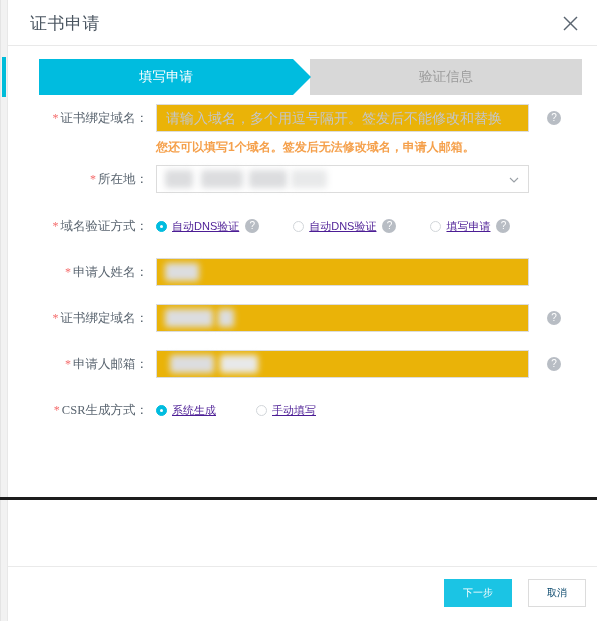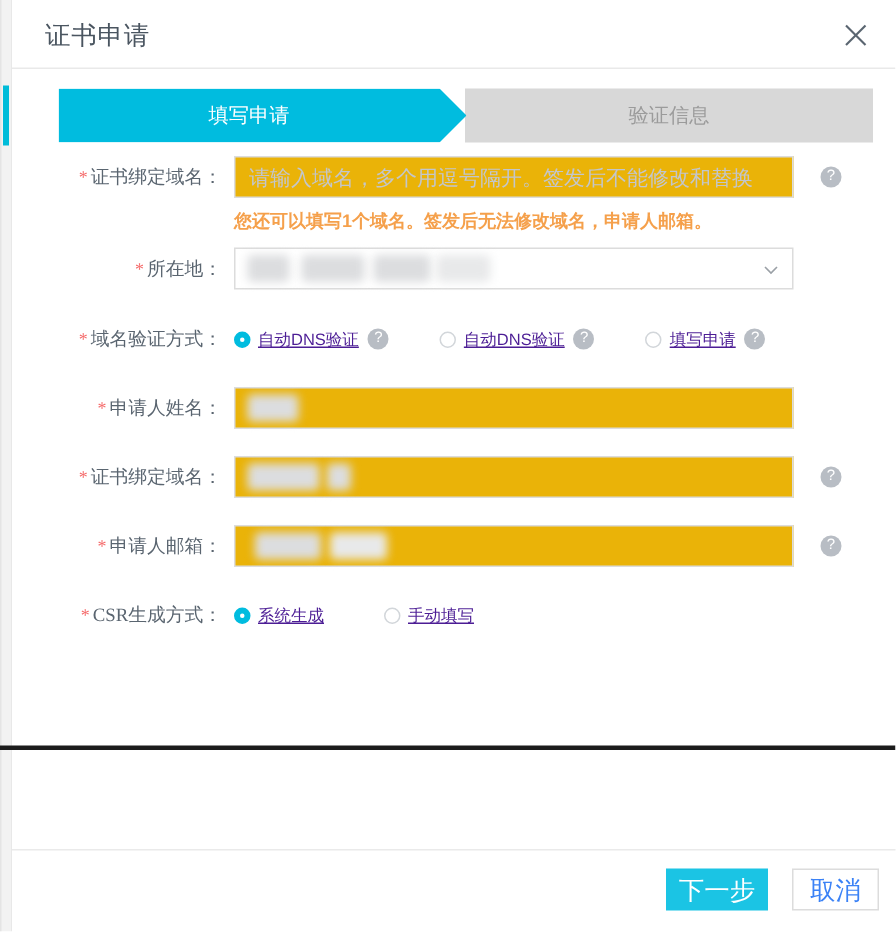--- a/index.html
+++ b/index.html
@@ -222,38 +222,38 @@
     left: 0; bottom: 3px;
     width: 590px;
     height: 52px;
     border-top: 1px solid #eaeaea;
     box-sizing: border-box;
   }
   .btn {
     position: absolute;
     top: 12px;
     height: 28px;
-    font-size: 17px;
+    font-size: 10px;
     box-sizing: border-box;
     cursor: pointer;
     display: flex; align-items: center; justify-content: center;
     font-family: "Liberation Sans", "DejaVu Sans", sans-serif;
   }
   .btn-primary {
     right: 86px;
     width: 68px;
     background: #1bc4e4;
     color: #ffffff;
     border: none;
   }
   .btn-default {
     right: 12px;
     width: 58px;
     background: #ffffff;
-    color: #3b82f6;
+    color: #0c4a6e;
     border: 1px solid #dcdcdc;
   }
   .bottom-strip {
     position: absolute;
     left: 0; bottom: 0;
     width: 597px; height: 3px;
     background: #1c1c1c;
   }
 </style>
 </head>

